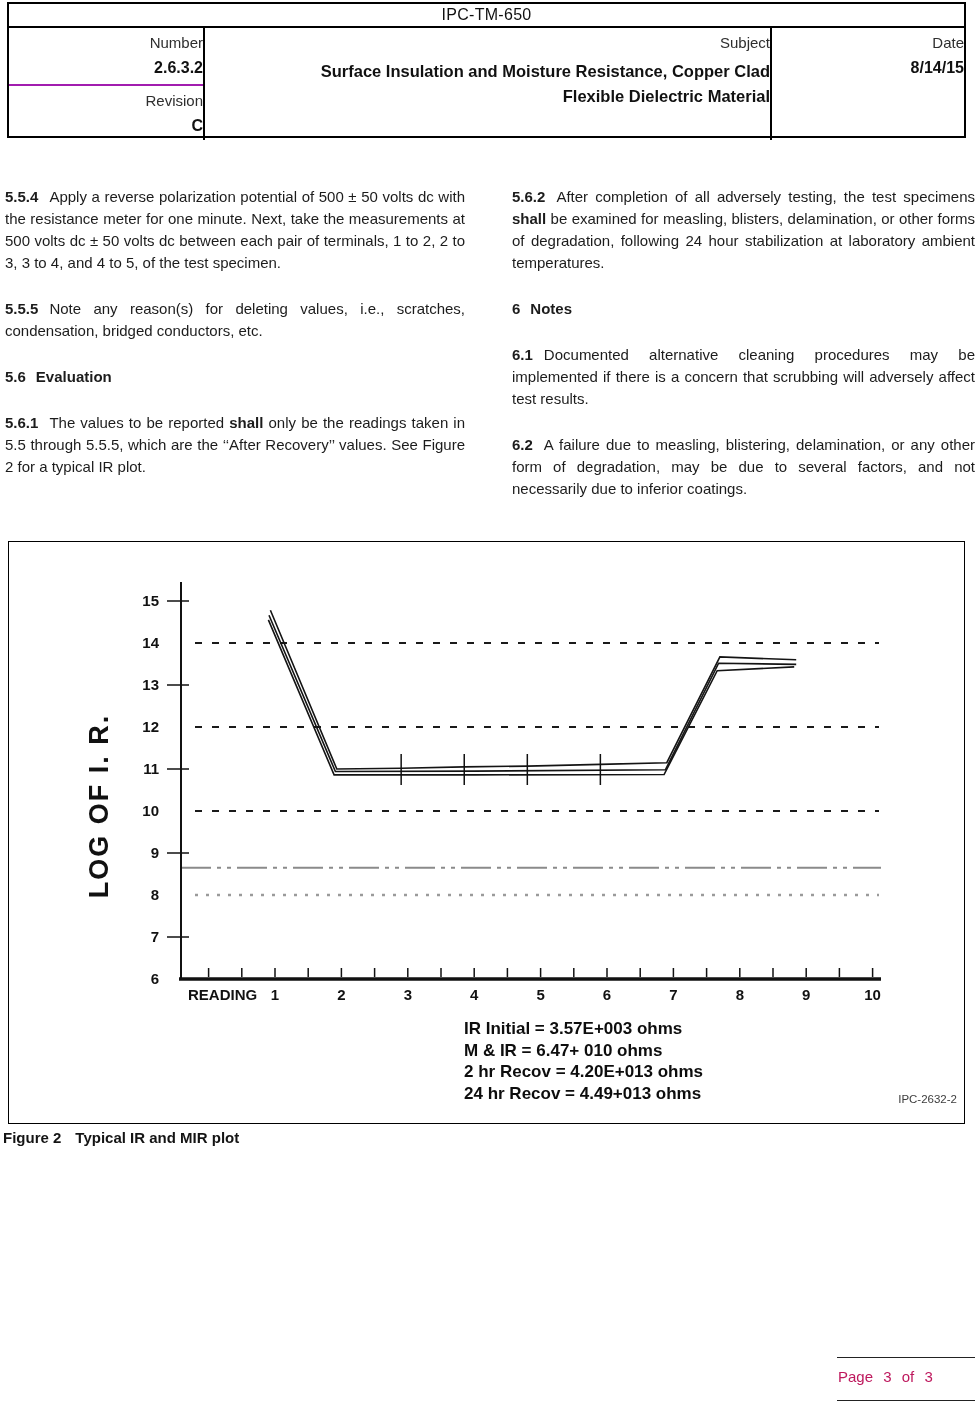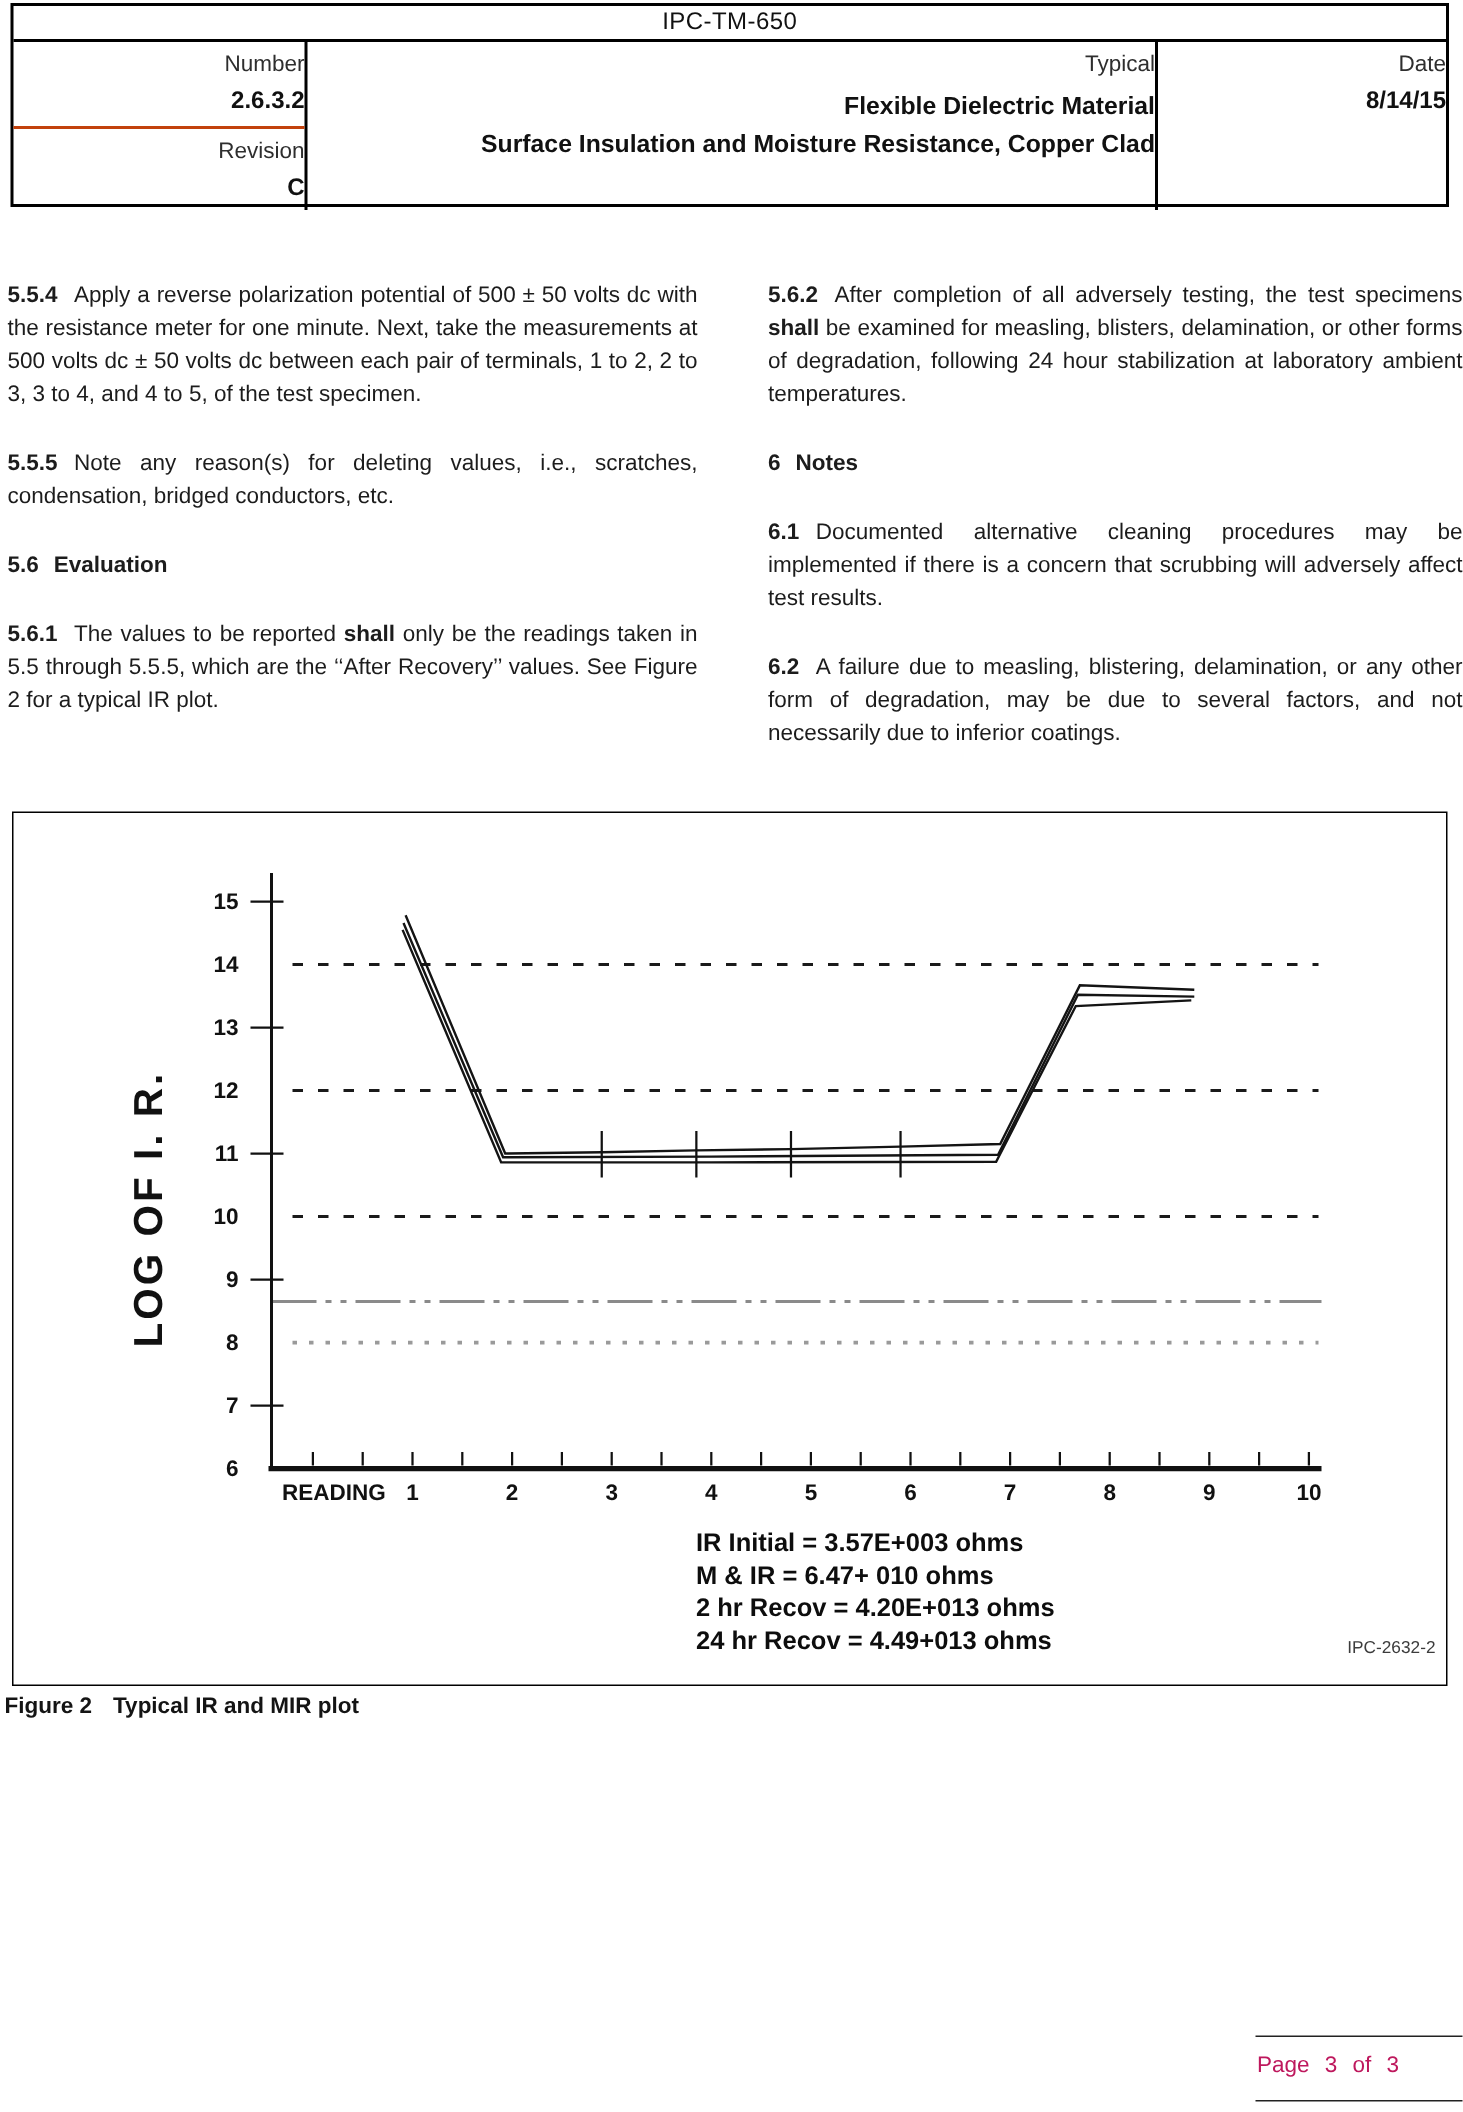--- a/index.html
+++ b/index.html
@@ -13,21 +13,21 @@
     position:absolute;left:7px;top:2px;width:959px;height:136px;
     border:2px solid #000;box-sizing:border-box;text-align:right;
   }
   .hdr-title{
     height:22px;border-bottom:2px solid #000;display:flex;
     align-items:center;justify-content:center;
     font-size:16px;letter-spacing:.3px;color:#111;
   }
   .hdr-cols{display:flex;height:112px;}
   .hdr-col1{width:196px;border-right:2px solid #000;box-sizing:border-box;display:flex;flex-direction:column;}
-  .hdr-col1 .cellA{height:58px;border-bottom:2px solid #c2410c;box-sizing:border-box;padding:6px 0 0 11px;}
+  .hdr-col1 .cellA{height:58px;border-bottom:2px solid #a21caf;box-sizing:border-box;padding:6px 0 0 11px;}
   .hdr-col1 .cellB{flex:1;padding:6px 0 0 11px;}
   .hdr-col2{width:567px;border-right:2px solid #000;box-sizing:border-box;padding:6px 0 0 10px;}
   .hdr-col3{flex:1;padding:6px 0 0 12px;}
   .lbl{font-size:15px;color:#2e2e2e;}
   .val{font-size:16px;font-weight:bold;color:#111;margin:8px 0 0 17px;}
   .subject-line{font-size:16.5px;font-weight:bold;color:#111;margin:8px 0 0 17px;line-height:24px;}
   .subject-line + .subject-line{margin-top:1px;}
   
   .col{
     position:absolute;top:186px;font-size:15px;line-height:22px;
@@ -77,23 +77,23 @@
       <div class="cellA">
         <div class="lbl">Number</div>
         <div class="val">2.6.3.2</div>
       </div>
       <div class="cellB">
         <div class="lbl">Revision</div>
         <div class="val">C</div>
       </div>
     </div>
     <div class="hdr-col2">
-      <div class="lbl">Typical</div>
+      <div class="lbl">Subject</div>
+      <div class="subject-line">Surface Insulation and Moisture Resistance, Copper Clad</div>
       <div class="subject-line">Flexible Dielectric Material</div>
-      <div class="subject-line">Surface Insulation and Moisture Resistance, Copper Clad</div>
     </div>
     <div class="hdr-col3">
       <div class="lbl">Date</div>
       <div class="val">8/14/15</div>
     </div>
   </div>
 </div>
 
 <div class="col col-left">
   <p><b class="pnum">5.5.4</b><span>Apply a reverse polarization potential of 500 ± 50 volts dc with the resistance meter for one minute. Next, take the measurements at 500 volts dc ± 50 volts dc between each pair of terminals, 1 to 2, 2 to 3, 3 to 4, and 4 to 5, of the test specimen.</span></p>

